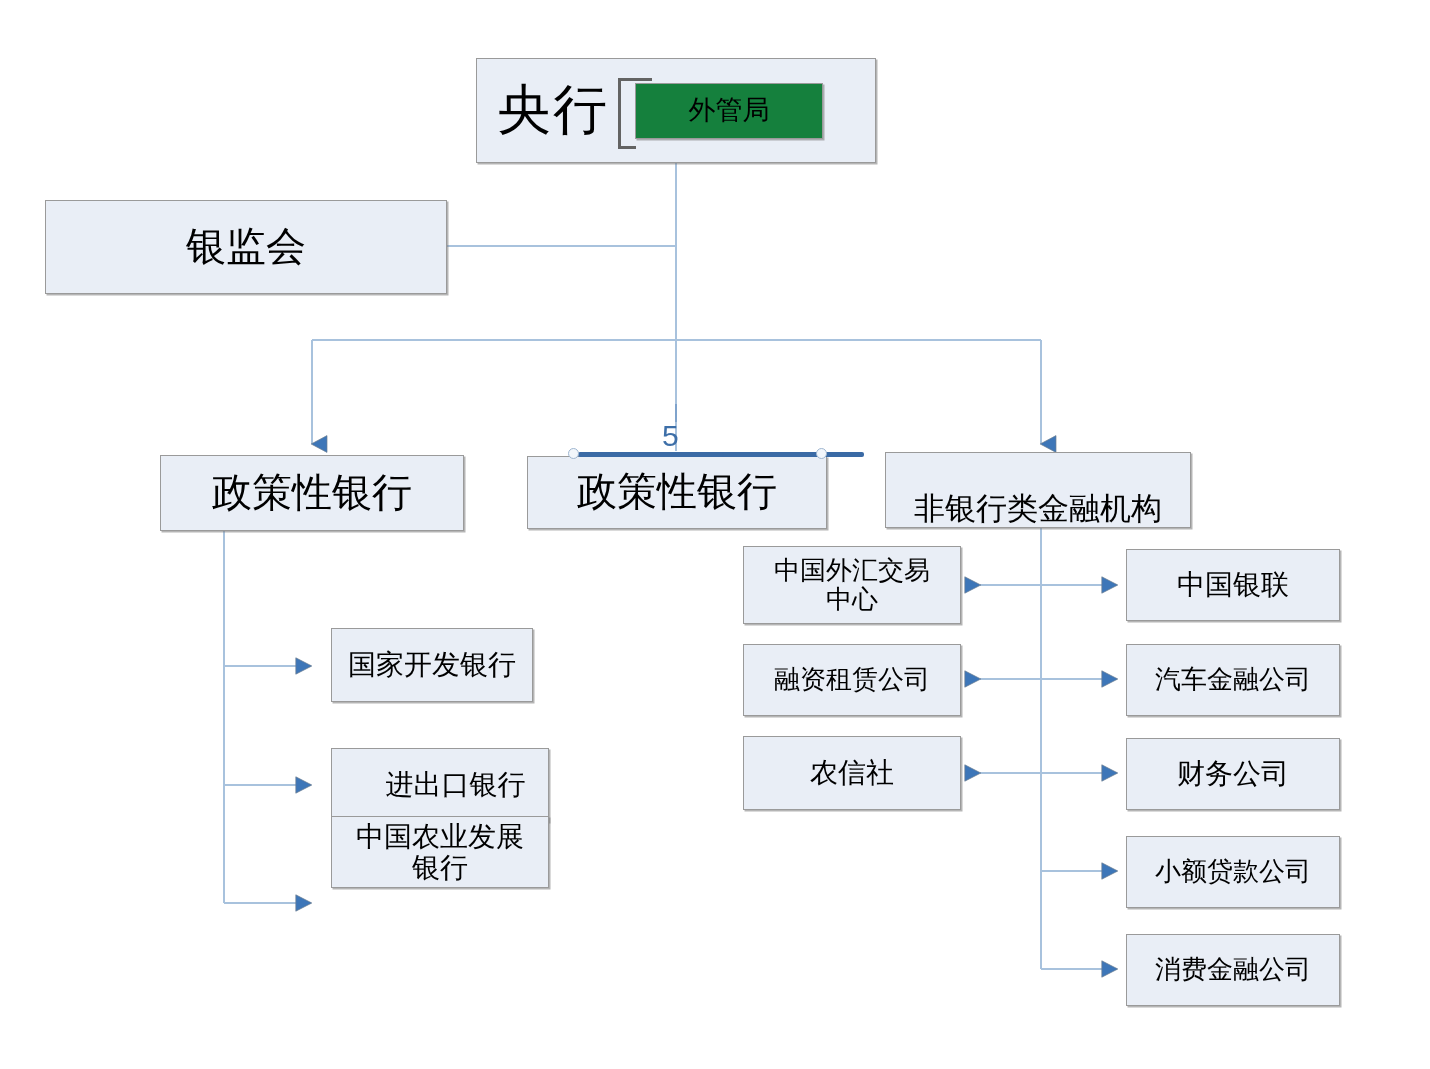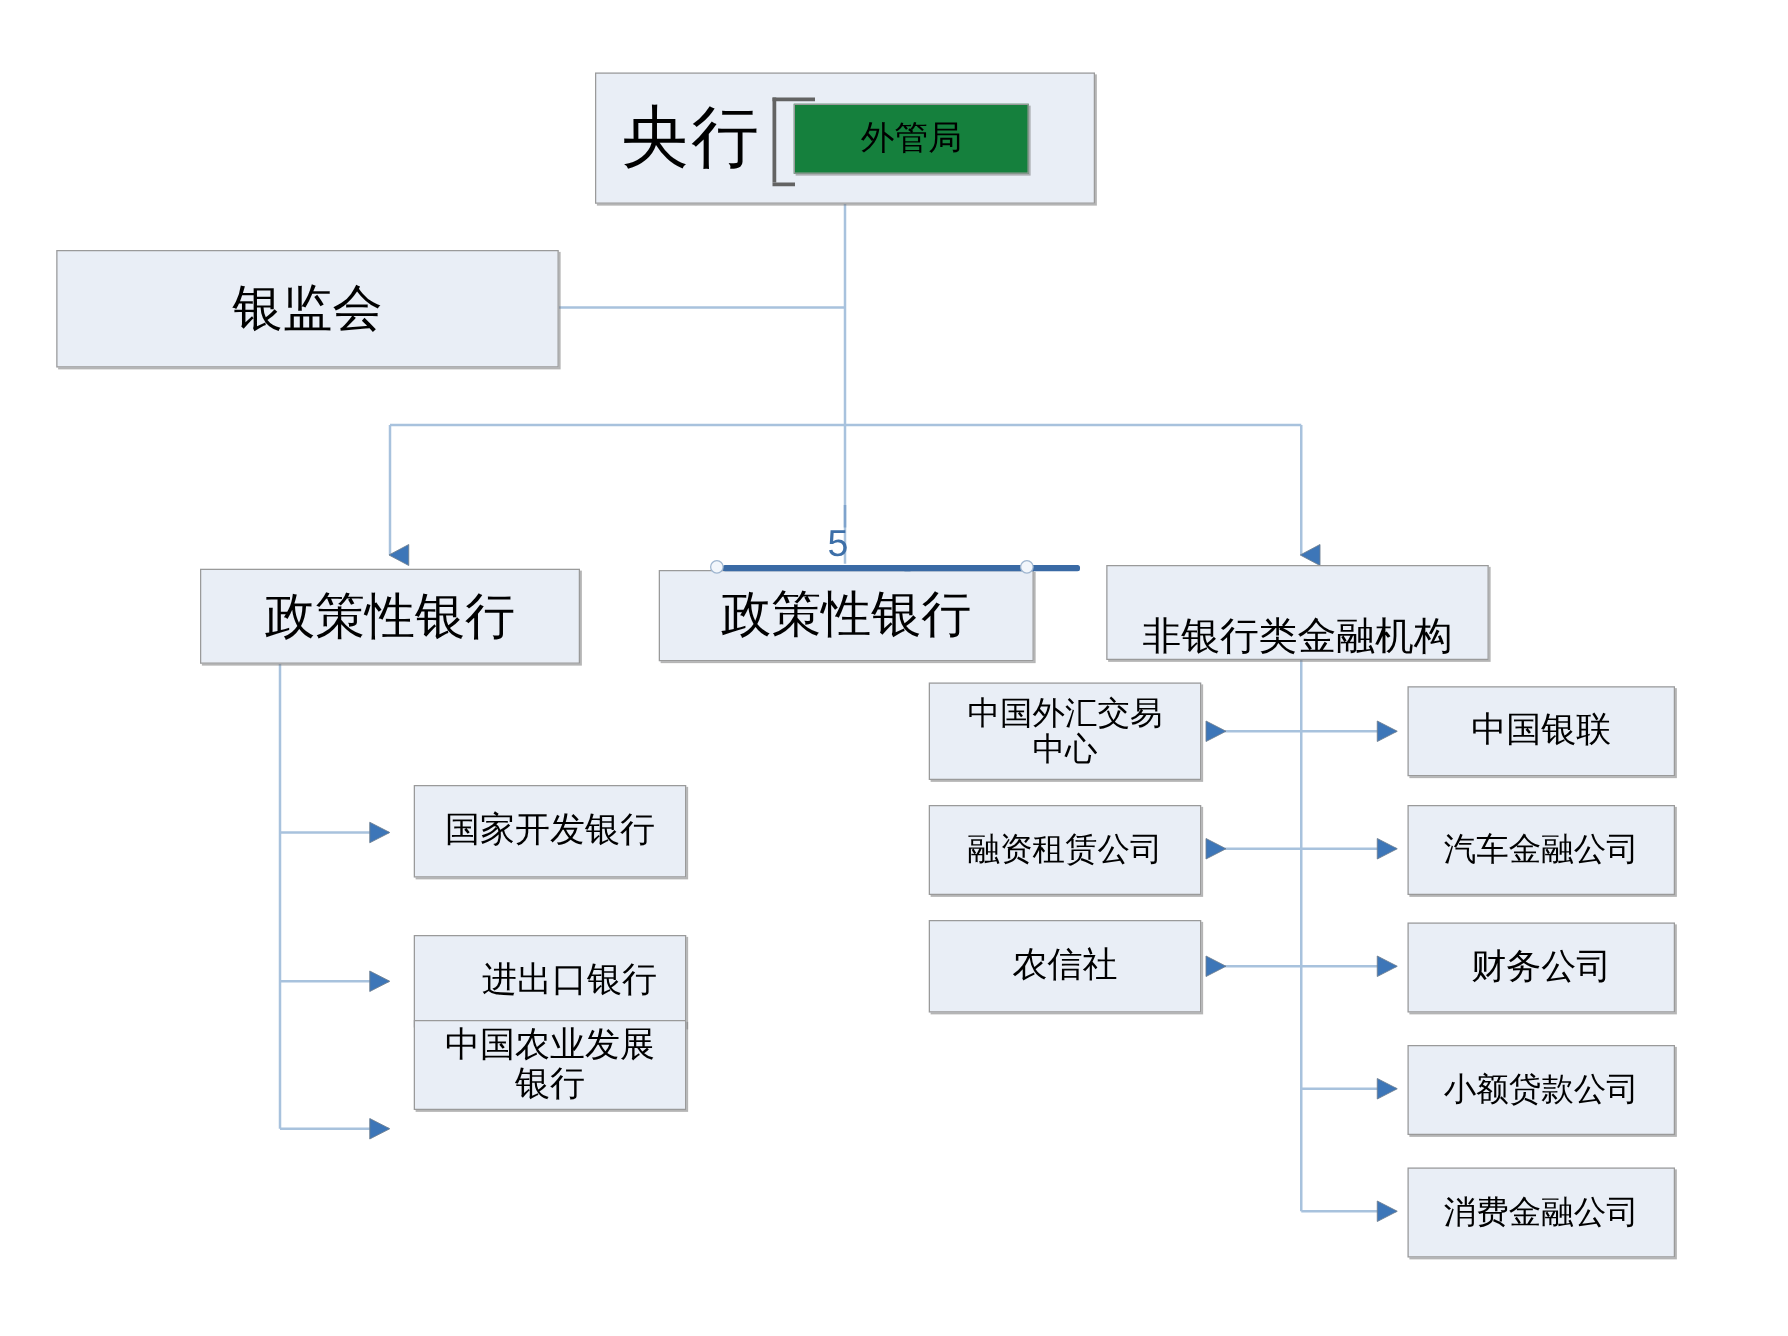--- a/index.html
+++ b/index.html
@@ -191,21 +191,21 @@
     <span>非银行类金融机构</span>
   </div>
 
   <div id="annotation-five" style="left:662px; top:421px;">5</div>
   <div class="sel-stub" style="left:675px; top:404px; height:18px;"></div>
   <div class="sel-bar" style="left:578px; top:452px; width:152px;"></div>
   <div class="sel-bar" style="left:722px; top:452px; width:142px;"></div>
   <div class="sel-dot" style="left:568px; top:448px;"></div>
   <div class="sel-dot" style="left:816px; top:448px;"></div>
 
-  <div class="node n-small" style="left:331px; top:628px; width:218px; height:74px;">
+  <div class="node n-small" style="left:331px; top:628px; width:202px; height:74px;">
     <span>国家开发银行</span>
   </div>
   <div class="node n-small" style="left:331px; top:748px; width:218px; height:74px;padding-left:31px;">
     <span>进出口银行</span>
   </div>
   <div class="node n-small" style="left:331px; top:816px; width:218px; height:72px; white-space:pre-line;">
     <span>中国农业发展
 银行</span>
   </div>
 

